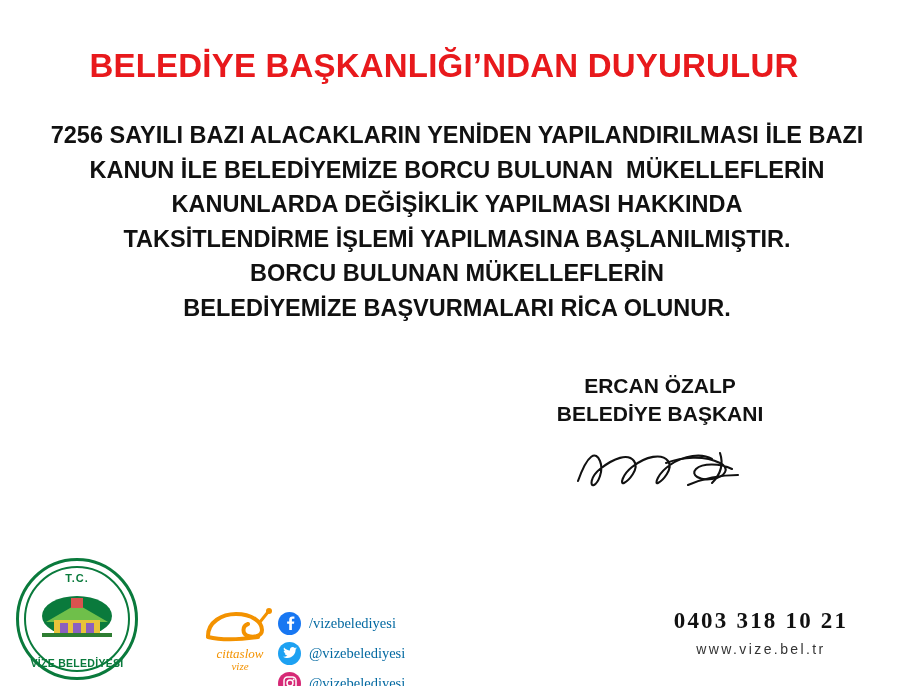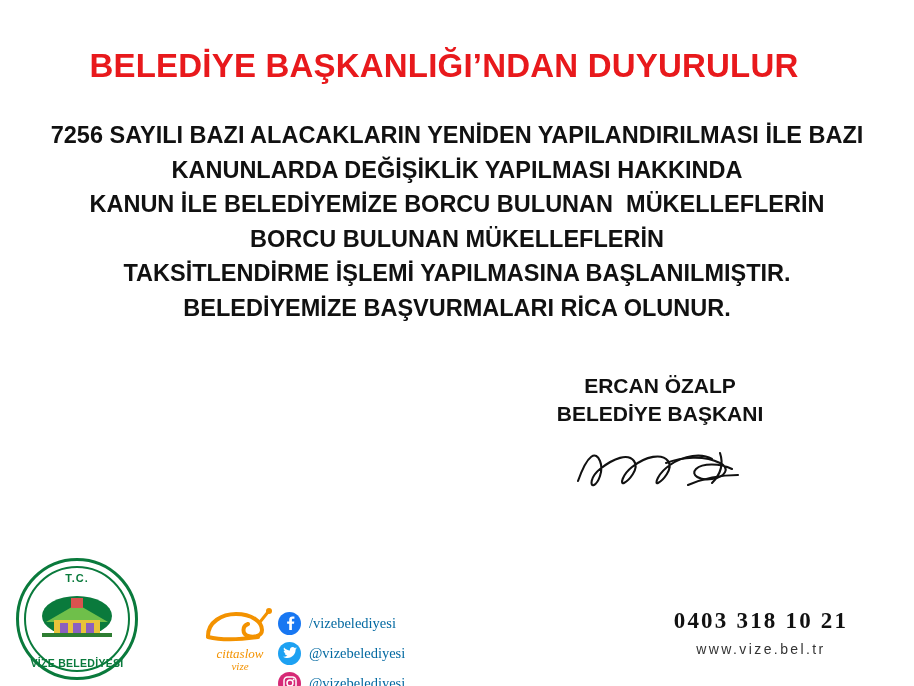--- a/index.html
+++ b/index.html
@@ -238,24 +238,24 @@
 </style>
 </head>
 <body>
 
 <div class="page">
 
   <div class="headline">BELEDİYE BAŞKANLIĞI’NDAN DUYURULUR</div>
 
   <div class="body-text">
     <span class="line">7256 SAYILI BAZI ALACAKLARIN YENİDEN YAPILANDIRILMASI İLE BAZI</span>
+    <span class="line">KANUN İLE BELEDİYEMİZE BORCU BULUNAN  MÜKELLEFLERİN</span>
     <span class="line">KANUNLARDA DEĞİŞİKLİK YAPILMASI HAKKINDA</span>
-    <span class="line">KANUN İLE BELEDİYEMİZE BORCU BULUNAN  MÜKELLEFLERİN</span>
+    <span class="line">TAKSİTLENDİRME İŞLEMİ YAPILMASINA BAŞLANILMIŞTIR.</span>
     <span class="line">BORCU BULUNAN MÜKELLEFLERİN</span>
-    <span class="line">TAKSİTLENDİRME İŞLEMİ YAPILMASINA BAŞLANILMIŞTIR.</span>
     <span class="line">BELEDİYEMİZE BAŞVURMALARI RİCA OLUNUR.</span>
   </div>
 
   <div class="sign-block">
     <div class="sign-name">ERCAN ÖZALP</div>
     <div class="sign-title">BELEDİYE BAŞKANI</div>
     <div class="signature-img">
       <svg width="180" height="56" viewBox="0 0 180 56" xmlns="http://www.w3.org/2000/svg">
         <g fill="none" stroke="#111" stroke-width="2.1" stroke-linecap="round">
           <path d="M8 40 C 18 12, 26 10, 30 20 C 34 30, 28 42, 24 44 C 20 46, 20 36, 30 28 C 44 17, 58 12, 64 20 C 70 28, 58 40, 54 42 C 50 44, 52 34, 62 26 C 76 15, 92 12, 98 20 C 104 28, 92 40, 88 42 C 84 44, 88 32, 100 24 C 114 14, 132 12, 142 18"></path>

